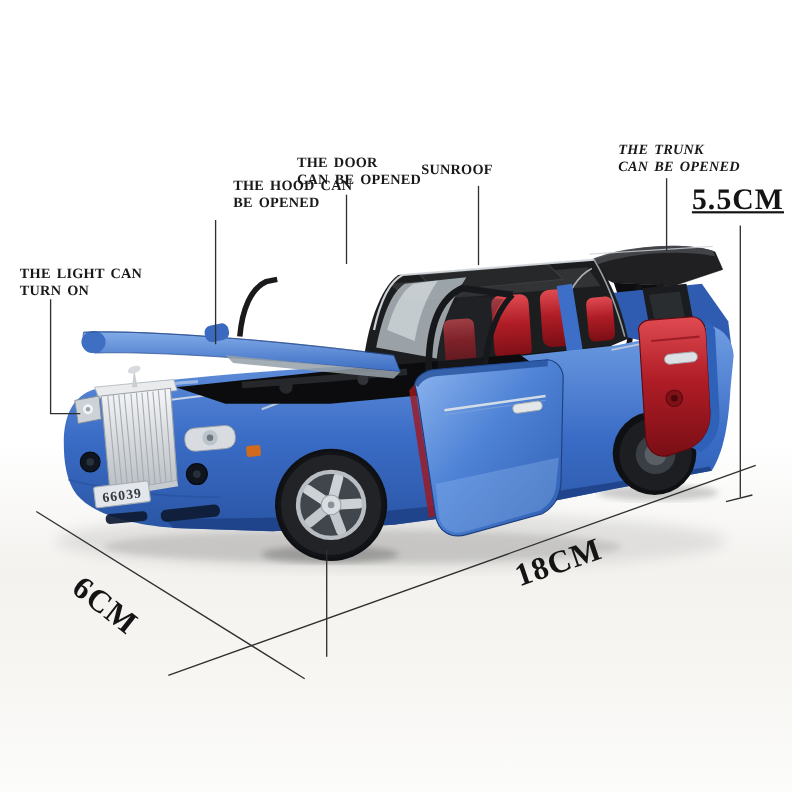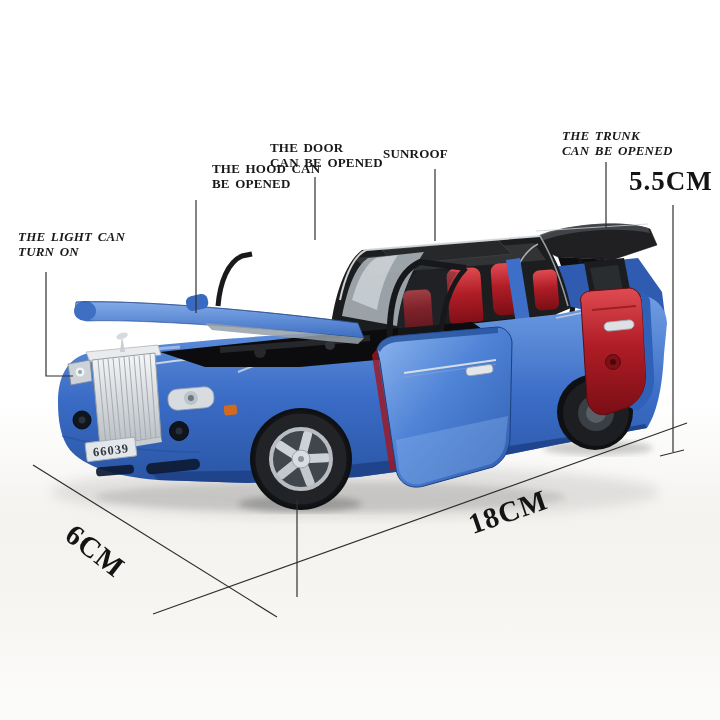--- a/index.html
+++ b/index.html
@@ -9,21 +9,21 @@
     font-family:"Liberation Serif",serif;
   }
   .stage svg{position:absolute;left:0;top:0;}
   .callout{
     position:absolute;color:#191919;font-weight:700;font-size:13px;line-height:14.5px;
     letter-spacing:.2px;word-spacing:2px;white-space:pre-line;
   }
   .dim{
     position:absolute;color:#141414;font-weight:700;letter-spacing:1px;white-space:nowrap;
   }
-  .dim-height{left:629px;top:166px;font-size:27px;}
+  .dim-height{left:629px;top:166px;font-size:27px;text-decoration:underline;}
   .dim-length{left:508px;top:512px;font-size:29px;transform:translate(-50%,-50%) rotate(-19deg);}
   .dim-width{left:95px;top:551px;font-size:29px;transform:translate(-50%,-50%) rotate(38deg);}
 </style>
 </head>
 <body>
 
 <div class="stage">
 
   <svg width="720" height="720" viewBox="0 0 720 720">
     <defs>
@@ -217,21 +217,21 @@
       <line x1="435" y1="169" x2="435" y2="241"></line>
       <line x1="606" y1="162" x2="606" y2="228"></line>
       <line x1="673" y1="205" x2="673" y2="452"></line>
       <line x1="660" y1="456" x2="684" y2="450"></line>
       <line x1="297" y1="500" x2="297" y2="597"></line>
       <line x1="33" y1="465" x2="277" y2="617"></line>
       <line x1="153" y1="614" x2="687" y2="423"></line>
     </g>
   </svg>
 
-  <div class="callout" style="left:18px;top:230px;font-style:italic;">THE LIGHT CAN
+  <div class="callout" style="left:18px;top:242px;">THE LIGHT CAN
 TURN ON</div>
   <div class="callout" style="left:169px;top:162px;margin-left:43px;">THE HOOD CAN
 BE OPENED</div>
   <div class="callout" style="left:270px;top:141px;">THE DOOR
 CAN BE OPENED</div>
   <div class="callout" style="left:383px;top:147px;">SUNROOF</div>
   <div class="callout" style="left:562px;top:129px;font-style:italic;">THE TRUNK
 CAN BE OPENED</div>
 
   <div class="dim dim-height">5.5CM</div>

